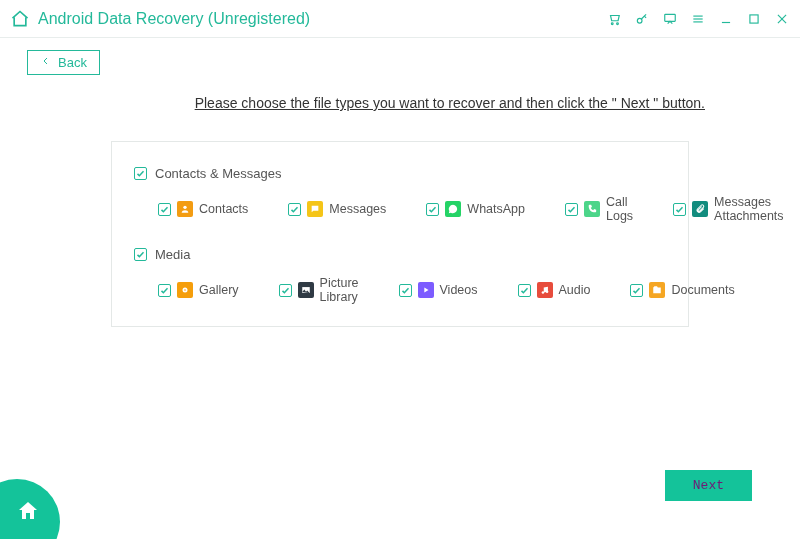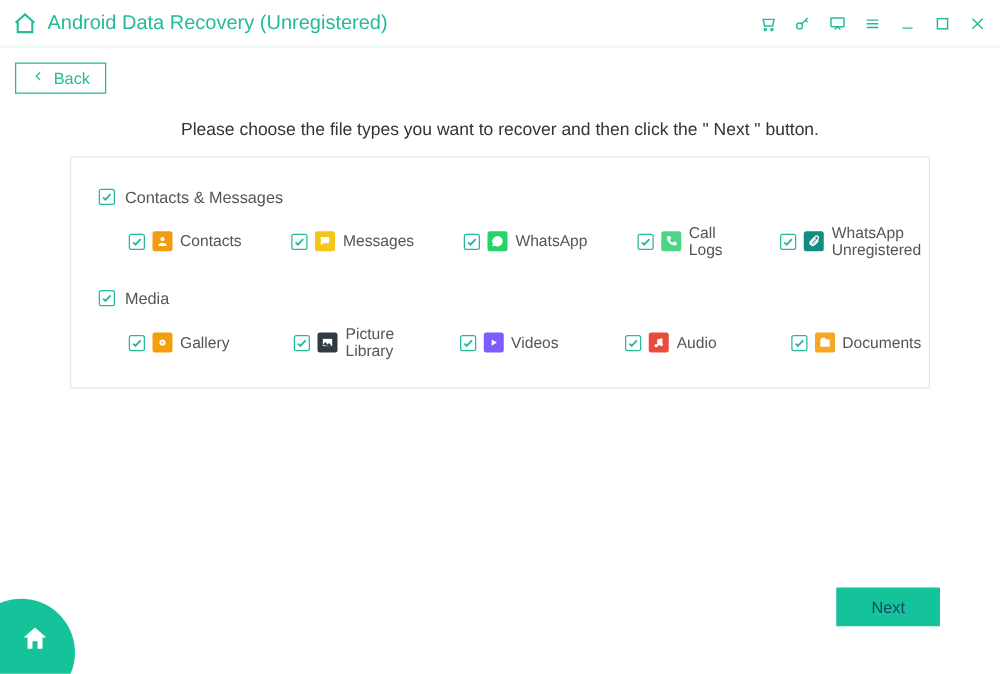--- a/index.html
+++ b/index.html
@@ -34,47 +34,48 @@
   .win-icons span {
     color:#24b99a;
     display:inline-flex;
     align-items:center;
     justify-content:center;
     width:16px; height:16px;
     font-size:14px;
     cursor:pointer;
   }
   .toolbar {
-    padding: 12px 12px 8px 12px;
+    padding: 12px 12px 8px 27px;
   }
   .back-btn {
     border:1px solid #24b99a;
     color:#24b99a;
     background:#fff;
     display:inline-flex;
     align-items:center;
     gap:6px;
     padding:4px 12px;
     font-size:13px;
     cursor:pointer;
   }
   .back-btn .arrow { font-size:13px; }
   .instruction {
     font-size:14px;
     color:#333;
     padding: 12px 0 14px 0;
-    text-align:center;
+    text-align:right;
     width:610px;
     margin:0 auto;
+    text-decoration:underline;
   }
   .panel {
-    width:688px;
-    margin:0 auto;
+    width:578px;
+    margin:16px auto;
     border:1px solid #e4e8e7;
-    padding:20px 6px 12px 22px;
+    padding:20px 22px 12px 22px;
   }
   .section-header {
     display:flex;
     align-items:center;
     font-size:13px;
     color:#555;
     margin-bottom:14px;
     margin-top:4px;
   }
   .section-header.second { margin-top:24px;text-align:center; }
@@ -136,25 +137,26 @@
     margin-top:24px;
     margin-bottom:6px;
   }
   .footer {
     position:absolute;
     right:48px;
     bottom:38px;
   }
   .next-btn {
     background:#14c39a;
-    color:#0c4a6e;
+    color:#701a75;
     border:none;
     padding:8px 28px;
     font-size:13px;
     cursor:pointer;
+    font-family:Liberation Mono, monospace;
   }
   .corner-home {
     position:absolute;
     left:-26px; bottom:-26px;
     width:86px; height:86px;
     background:#14c39a;
     border-radius:50%;
     display:flex;
     align-items:flex-start;
     justify-content:flex-end;
@@ -305,21 +307,21 @@
       <span class="chk">
           <svg width="9" height="9" viewBox="0 0 24 24" fill="none" stroke="#24b99a" stroke-width="4">
             <polyline points="4 13 9 18 20 6"></polyline>
           </svg>
         </span>
       <span class="icobox ic-waattach">
           <svg width="10" height="10" viewBox="0 0 24 24" fill="none" stroke="#fff" stroke-width="2.5">
             <path d="M21 11l-8 8a5 5 0 01-7-7l9-9a3.5 3.5 0 015 5l-9 9a2 2 0 01-3-3l8-8"></path>
           </svg>
         </span>
-      <span>WhatsApp Unregistered</span>
+      <span>Messages Attachments</span>
     </div>
   </div>
 
   <div class="section-header second">
     <span class="chk">
         <svg width="9" height="9" viewBox="0 0 24 24" fill="none" stroke="#24b99a" stroke-width="4">
           <polyline points="4 13 9 18 20 6"></polyline>
         </svg>
       </span>
     <span style="width:8px"></span>

